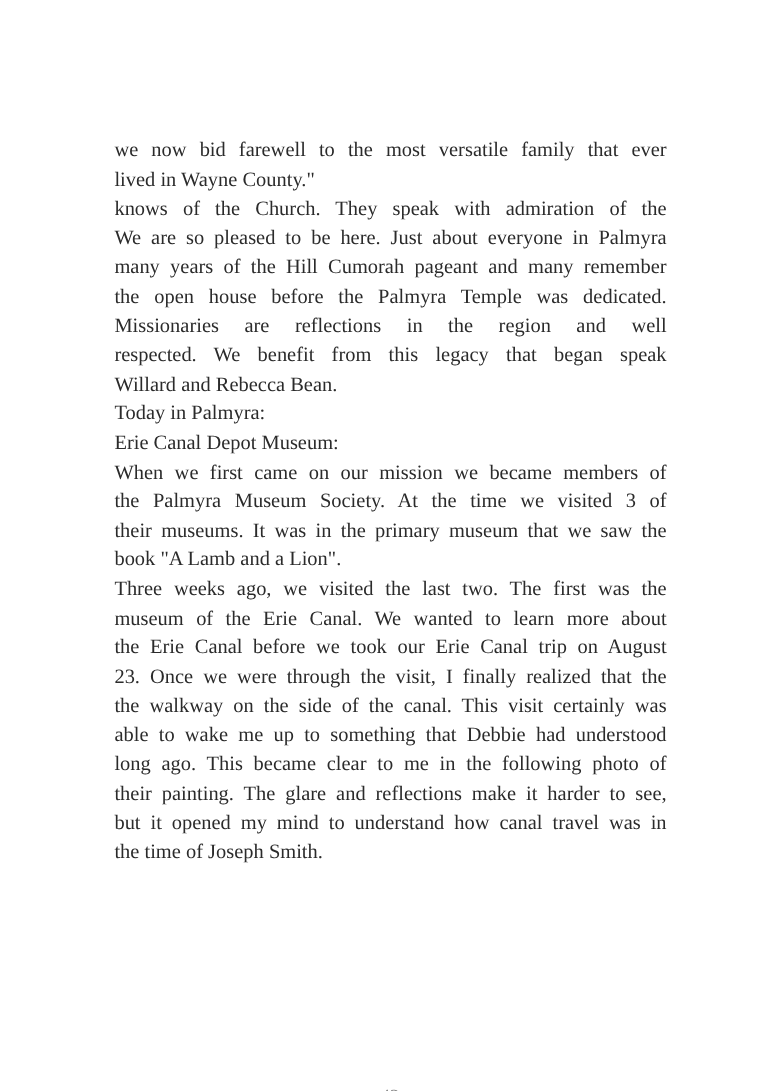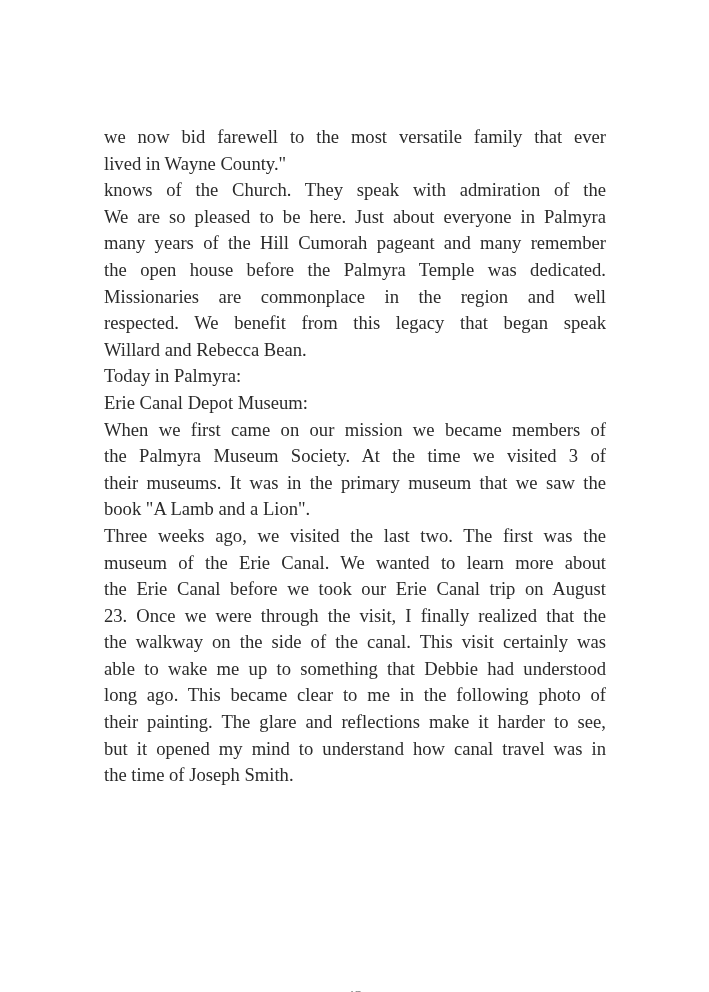--- a/index.html
+++ b/index.html
@@ -56,21 +56,21 @@
 <body>
 
 <div class="page">
   <div class="text-block" id="text-block">
     <span class="line">we now bid farewell to the most versatile family that ever</span>
     <span class="line last">lived in Wayne County."</span>
     <span class="line">knows of the Church.  They speak with admiration of the</span>
     <span class="line">We are so pleased to be here.  Just about everyone in Palmyra</span>
     <span class="line">many years of the Hill Cumorah pageant and many remember</span>
     <span class="line">the open house before the Palmyra Temple was dedicated.</span>
-    <span class="line"> Missionaries are commonplace in the region and well</span>
+    <span class="line"> Missionaries are reflections in the region and well</span>
     <span class="line">respected.  We benefit from this legacy that began speak</span>
     <span class="line last">Willard and Rebecca Bean.</span>
     <span class="line last">Today in Palmyra:</span>
     <span class="line last">Erie Canal Depot Museum:</span>
     <span class="line">When we first came on our mission we became members of</span>
     <span class="line">the Palmyra Museum Society.  At the time we visited 3 of</span>
     <span class="line">their museums.  It was in the primary museum that we saw the</span>
     <span class="line last">book "A Lamb and a Lion".</span>
     <span class="line">Three weeks ago, we visited the last two.  The first was the</span>
     <span class="line">museum of the Erie Canal.  We wanted to learn more about</span>

